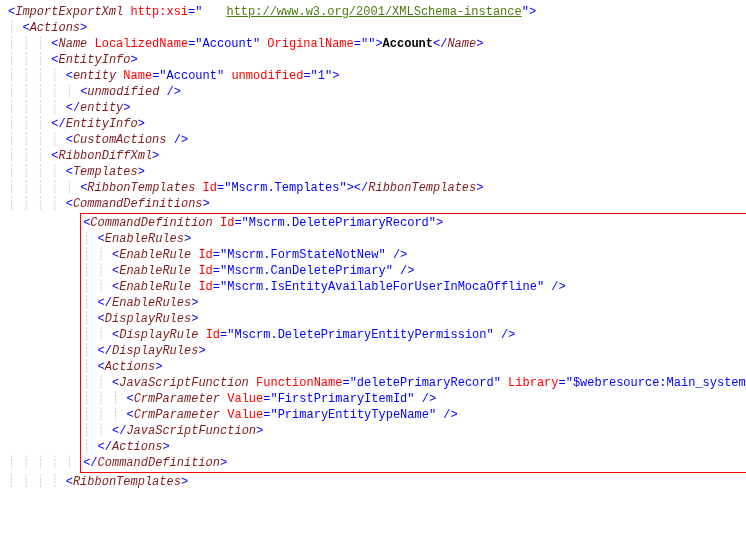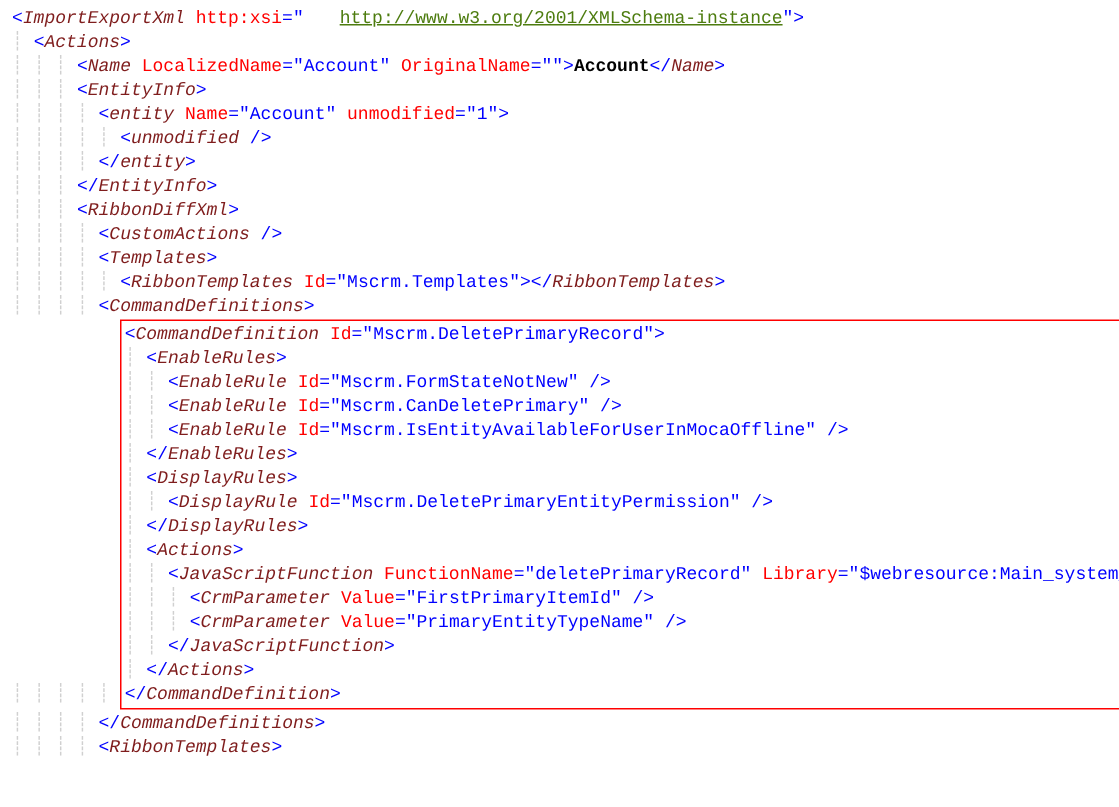--- a/index.html
+++ b/index.html
@@ -40,21 +40,20 @@
 
 <div id="code-container">
     <div class="line"><span class="guides"></span><span class="bracket">&lt;</span><span class="tag">ImportExportXml</span><span> </span><span class="attr-name">http:xsi</span><span class="bracket">=</span><span class="bracket">"</span><a class="xsi" href="#">http://www.w3.org/2001/XMLSchema-instance</a><span class="bracket">"</span><span class="bracket">&gt;</span></div>
     <div class="line"><span class="guides">┊ </span><span class="bracket">&lt;</span><span class="tag">Actions</span><span class="bracket">&gt;</span></div>
     <div class="line"><span class="guides">┊ ┊ ┊ </span><span class="bracket">&lt;</span><span class="tag">Name</span><span> </span><span class="attr-name">LocalizedName</span><span class="bracket">="</span><span class="attr-val">Account</span><span class="bracket">"</span><span> </span><span class="attr-name">OriginalName</span><span class="bracket">="</span><span class="attr-val"></span><span class="bracket">"</span><span class="bracket">&gt;</span><span class="text-content">Account</span><span class="bracket">&lt;/</span><span class="tag">Name</span><span class="bracket">&gt;</span></div>
     <div class="line"><span class="guides">┊ ┊ ┊ </span><span class="bracket">&lt;</span><span class="tag">EntityInfo</span><span class="bracket">&gt;</span></div>
     <div class="line"><span class="guides">┊ ┊ ┊ ┊ </span><span class="bracket">&lt;</span><span class="tag">entity</span><span> </span><span class="attr-name">Name</span><span class="bracket">="</span><span class="attr-val">Account</span><span class="bracket">"</span><span> </span><span class="attr-name">unmodified</span><span class="bracket">="</span><span class="attr-val">1</span><span class="bracket">"</span><span class="bracket">&gt;</span></div>
     <div class="line"><span class="guides">┊ ┊ ┊ ┊ ┊ </span><span class="bracket">&lt;</span><span class="tag">unmodified</span><span> </span><span class="bracket">/&gt;</span></div>
     <div class="line"><span class="guides">┊ ┊ ┊ ┊ </span><span class="bracket">&lt;/</span><span class="tag">entity</span><span class="bracket">&gt;</span></div>
     <div class="line"><span class="guides">┊ ┊ ┊ </span><span class="bracket">&lt;/</span><span class="tag">EntityInfo</span><span class="bracket">&gt;</span></div>
+    <div class="line"><span class="guides">┊ ┊ ┊ ┊ </span><span class="bracket">&lt;</span><span class="tag">CustomActions</span><span> </span><span class="bracket">/&gt;</span></div>
     <div class="line"><span class="guides">┊ ┊ ┊ </span><span class="bracket">&lt;</span><span class="tag">RibbonDiffXml</span><span class="bracket">&gt;</span></div>
-    <div class="line"><span class="guides">┊ ┊ ┊ ┊ </span><span class="bracket">&lt;</span><span class="tag">CustomActions</span><span> </span><span class="bracket">/&gt;</span></div>
     <div class="line"><span class="guides">┊ ┊ ┊ ┊ </span><span class="bracket">&lt;</span><span class="tag">Templates</span><span class="bracket">&gt;</span></div>
     <div class="line"><span class="guides">┊ ┊ ┊ ┊ ┊ </span><span class="bracket">&lt;</span><span class="tag">RibbonTemplates</span><span> </span><span class="attr-name">Id</span><span class="bracket">="</span><span class="attr-val">Mscrm.Templates</span><span class="bracket">"</span><span class="bracket">&gt;</span><span class="bracket">&lt;/</span><span class="tag">RibbonTemplates</span><span class="bracket">&gt;</span></div>
     <div class="line"><span class="guides">┊ ┊ ┊ ┊ </span><span class="bracket">&lt;</span><span class="tag">CommandDefinitions</span><span class="bracket">&gt;</span></div>
     <div class="line"><span class="guides">┊ ┊ ┊ ┊ ┊ </span><span class="highlight-box"><div class="line"><span class="guides"></span><span class="bracket">&lt;</span><span class="tag">CommandDefinition</span><span> </span><span class="attr-name">Id</span><span class="bracket">="</span><span class="attr-val">Mscrm.DeletePrimaryRecord</span><span class="bracket">"</span><span class="bracket">&gt;</span></div><div class="line"><span class="guides">┊ </span><span class="bracket">&lt;</span><span class="tag">EnableRules</span><span class="bracket">&gt;</span></div><div class="line"><span class="guides">┊ ┊ </span><span class="bracket">&lt;</span><span class="tag">EnableRule</span><span> </span><span class="attr-name">Id</span><span class="bracket">="</span><span class="attr-val">Mscrm.FormStateNotNew</span><span class="bracket">"</span><span> </span><span class="bracket">/&gt;</span></div><div class="line"><span class="guides">┊ ┊ </span><span class="bracket">&lt;</span><span class="tag">EnableRule</span><span> </span><span class="attr-name">Id</span><span class="bracket">="</span><span class="attr-val">Mscrm.CanDeletePrimary</span><span class="bracket">"</span><span> </span><span class="bracket">/&gt;</span></div><div class="line"><span class="guides">┊ ┊ </span><span class="bracket">&lt;</span><span class="tag">EnableRule</span><span> </span><span class="attr-name">Id</span><span class="bracket">="</span><span class="attr-val">Mscrm.IsEntityAvailableForUserInMocaOffline</span><span class="bracket">"</span><span> </span><span class="bracket">/&gt;</span></div><div class="line"><span class="guides">┊ </span><span class="bracket">&lt;/</span><span class="tag">EnableRules</span><span class="bracket">&gt;</span></div><div class="line"><span class="guides">┊ </span><span class="bracket">&lt;</span><span class="tag">DisplayRules</span><span class="bracket">&gt;</span></div><div class="line"><span class="guides">┊ ┊ </span><span class="bracket">&lt;</span><span class="tag">DisplayRule</span><span> </span><span class="attr-name">Id</span><span class="bracket">="</span><span class="attr-val">Mscrm.DeletePrimaryEntityPermission</span><span class="bracket">"</span><span> </span><span class="bracket">/&gt;</span></div><div class="line"><span class="guides">┊ </span><span class="bracket">&lt;/</span><span class="tag">DisplayRules</span><span class="bracket">&gt;</span></div><div class="line"><span class="guides">┊ </span><span class="bracket">&lt;</span><span class="tag">Actions</span><span class="bracket">&gt;</span></div><div class="line"><span class="guides">┊ ┊ </span><span class="bracket">&lt;</span><span class="tag">JavaScriptFunction</span><span> </span><span class="attr-name">FunctionName</span><span class="bracket">="</span><span class="attr-val">deletePrimaryRecord</span><span class="bracket">"</span><span> </span><span class="attr-name">Library</span><span class="bracket">="</span><span class="attr-val">$webresource:Main_system_library.js</span></div><div class="line"><span class="guides">┊ ┊ ┊ </span><span class="bracket">&lt;</span><span class="tag">CrmParameter</span><span> </span><span class="attr-name">Value</span><span class="bracket">="</span><span class="attr-val">FirstPrimaryItemId</span><span class="bracket">"</span><span> </span><span class="bracket">/&gt;</span></div><div class="line"><span class="guides">┊ ┊ ┊ </span><span class="bracket">&lt;</span><span class="tag">CrmParameter</span><span> </span><span class="attr-name">Value</span><span class="bracket">="</span><span class="attr-val">PrimaryEntityTypeName</span><span class="bracket">"</span><span> </span><span class="bracket">/&gt;</span></div><div class="line"><span class="guides">┊ ┊ </span><span class="bracket">&lt;/</span><span class="tag">JavaScriptFunction</span><span class="bracket">&gt;</span></div><div class="line"><span class="guides">┊ </span><span class="bracket">&lt;/</span><span class="tag">Actions</span><span class="bracket">&gt;</span></div><div class="line"><span class="guides"></span><span class="bracket">&lt;/</span><span class="tag">CommandDefinition</span><span class="bracket">&gt;</span></div></span></div>
-    <div class="line"><span class="guides">┊ ┊ ┊ ┊ </span><span class="bracket">&lt;/</span><span class="tag">CommandDefinitions</span><span class="bracket">&gt;</span></div>
     <div class="line"><span class="guides">┊ ┊ ┊ ┊ </span><span class="bracket">&lt;</span><span class="tag">RibbonTemplates</span><span class="bracket">&gt;</span></div>
   </div>
 
 </body></html>

